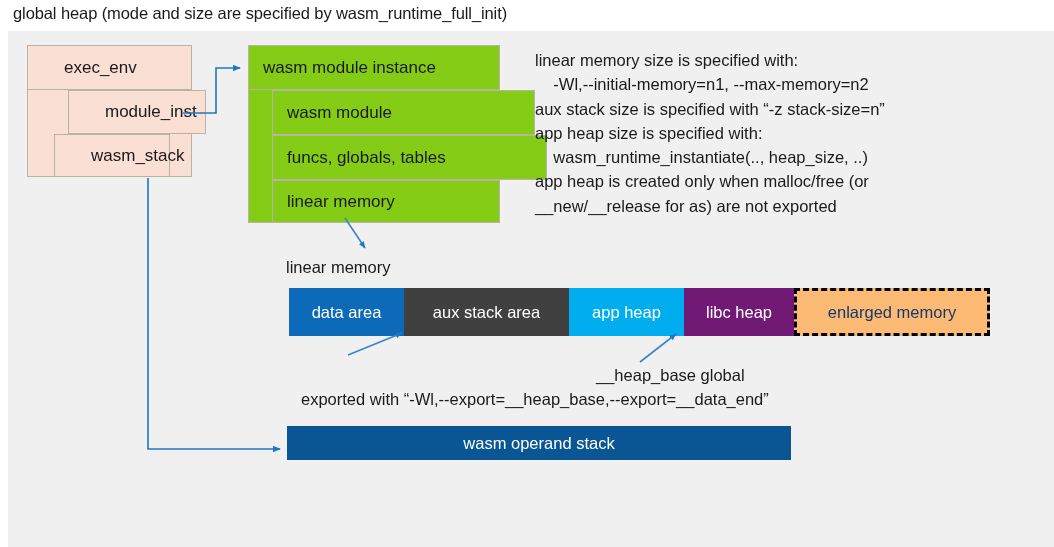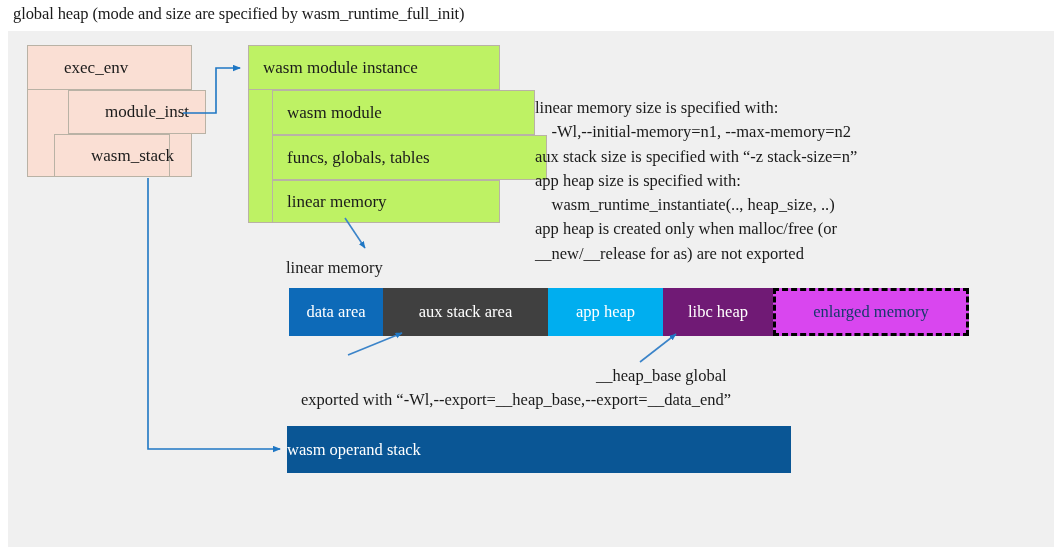--- a/index.html
+++ b/index.html
@@ -9,21 +9,20 @@
   }
   body {
     font-family: "Liberation Sans", sans-serif;
   }
   #canvas {
     position: relative;
     width: 1054px;
     height: 547px;
     background: #ffffff;
     overflow: hidden;
-    font-family: Liberation Serif, serif;
   }
   
   .title {
     position: absolute;
     left: 13px;
     top: 4px;
     font-size: 16.5px;
     color: #1a1a1a;
     white-space: nowrap;
     letter-spacing: -0.1px;
@@ -59,33 +58,32 @@
     display: flex;
     align-items: center;
     padding-left: 14px;
     font-size: 17px;
     color: #1a1a1a;
     border: 1px solid #b9b2a5;
   }
   
   .pink { background: #fadfd4; padding-left: 36px; }
   
-  .peach { background: #bef264; }
+  .peach { background: #84cc16; }
 
   
   .info-text {
     position: absolute;
     left: 535px;
     top: 48px;
     width: 515px;
     font-size: 16.5px;
     line-height: 24.3px;
     color: #1a1a1a;
     white-space: pre;
-    margin-top: 48px;
   }
   
   .lm-label {
     position: absolute;
     left: 286px;
     top: 258px;
     font-size: 16.5px;
     color: #1a1a1a;
     white-space: nowrap;
   }
@@ -101,45 +99,45 @@
   .seg {
     display: flex;
     align-items: center;
     justify-content: center;
     font-size: 16.5px;
     color: #ffffff;
     box-sizing: border-box;
     white-space: nowrap;
   }
   .seg.dashed {
-    background: #d946ef;
+    background: #fdba74;
     color: #16396b;
     border: 3px dashed #000000;
   }
   
   .anno {
     position: absolute;
     font-size: 16.5px;
     color: #1a1a1a;
     white-space: nowrap;
   }
   .anno-data-end  { left: 315px; top: 359px; }
   .anno-heap-base { left: 596px; top: 366px; }
   .anno-exported  { left: 301px; top: 390px; }
   
   .opstack {
     position: absolute;
     left: 287px;
     top: 426px;
     width: 504px;
-    height: 47px;
+    height: 34px;
     background: #0a5695;
     display: flex;
     align-items: center;
-    justify-content: flex-start;
+    justify-content: center;
     color: #ffffff;
     font-size: 16.5px;
     white-space: nowrap;
   }
   .bottom-text {
     position: absolute;
     left: 186px;
     top: 482px;
     width: 860px;
     font-size: 16.5px;
@@ -195,21 +193,21 @@
     -Wl,--initial-memory=n1, --max-memory=n2
 aux stack size is specified with “-z stack-size=n”
 app heap size is specified with:
     wasm_runtime_instantiate(.., heap_size, ..)
 app heap is created only when malloc/free (or
 __new/__release for as) are not exported</div>
 
   <div class="lm-label">linear memory</div>
 
   <div class="membar">
-    <div class="seg" style="width:94px; background:#0d6ab8;">
+    <div class="seg" style="width:115px; background:#0d6ab8;">
       <span>data area</span>
     </div>
     <div class="seg" style="width:165px; background:#404040;">
       <span>aux stack area</span>
     </div>
     <div class="seg" style="width:115px; background:#00aeef;">
       <span>app heap</span>
     </div>
     <div class="seg" style="width:110px; background:#701a75;">
       <span>libc heap</span>

